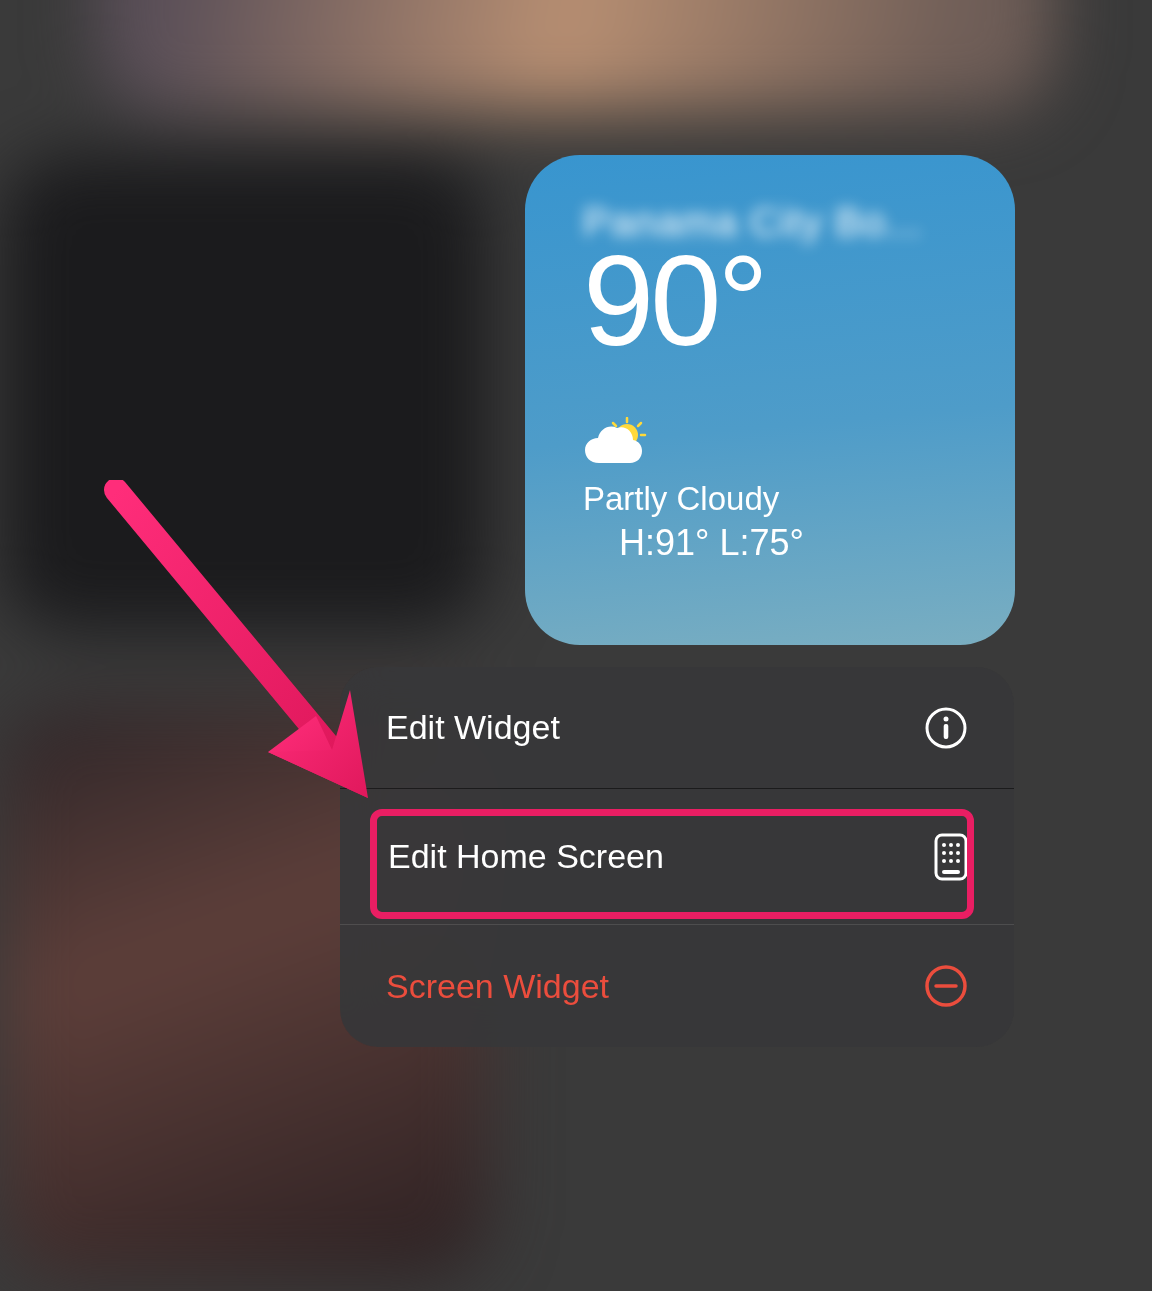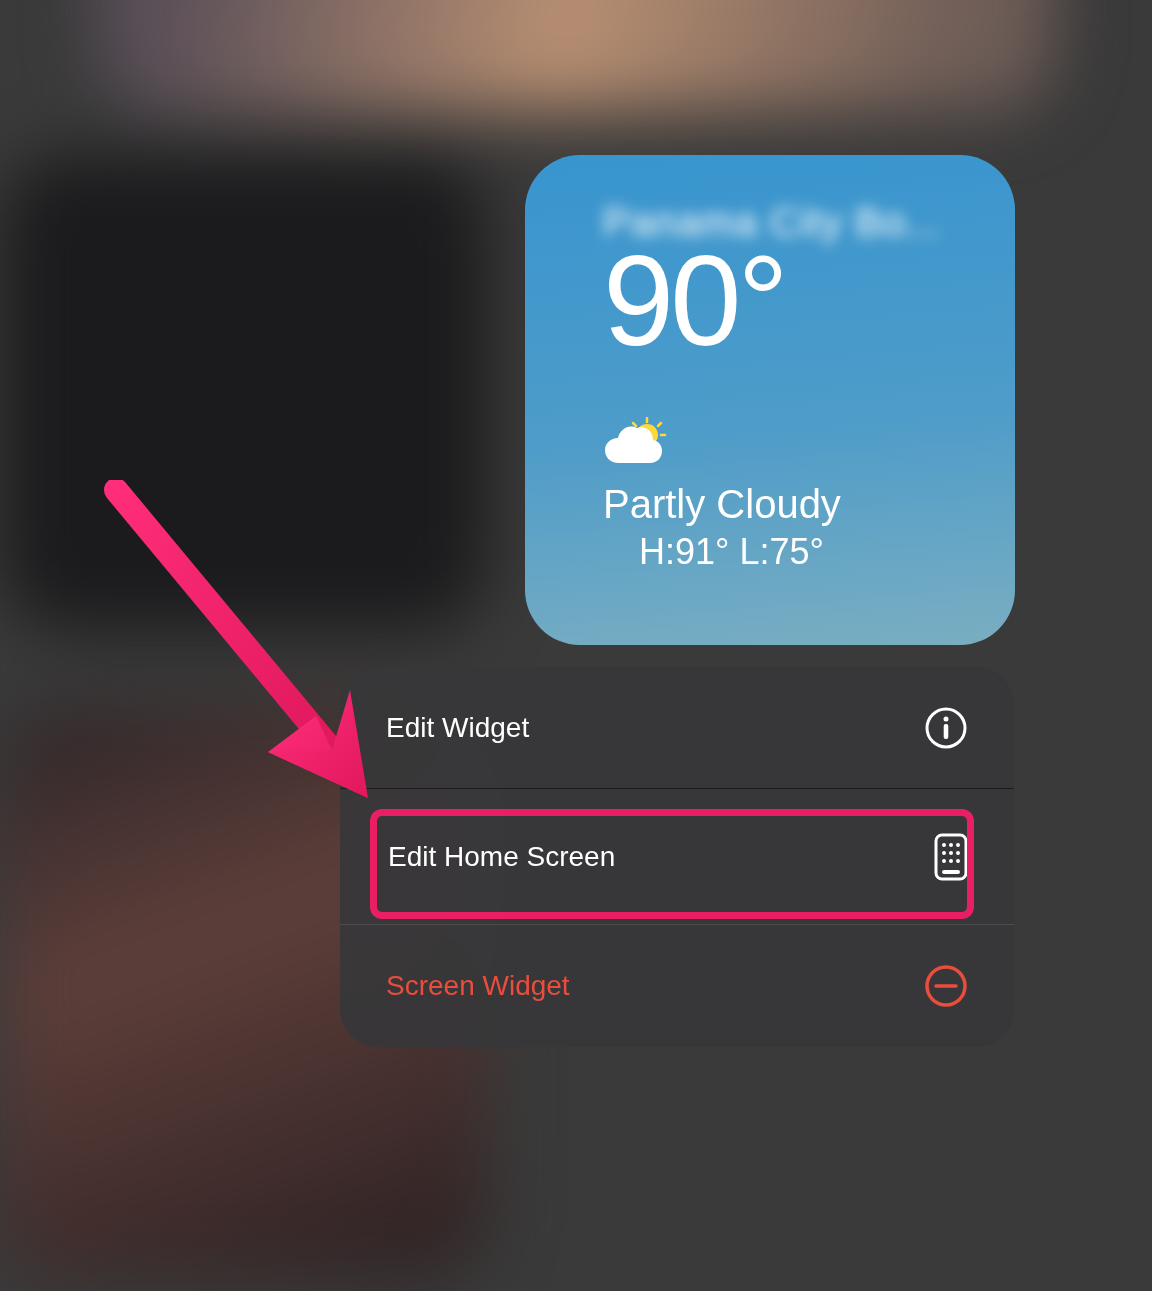--- a/index.html
+++ b/index.html
@@ -51,21 +51,21 @@
     }
     
     .weather-widget {
       position: absolute;
       top: 155px;
       left: 525px;
       width: 490px;
       height: 490px;
       background: linear-gradient(175deg, #3895cf 0%, #4e9cc9 55%, #7aaec1 100%);
       border-radius: 55px;
-      padding: 45px 78px;
+      padding: 45px 58px;
       color: #fff;
     }
     .weather-location {
       font-size: 40px;
       font-weight: 500;
       filter: blur(7px);
       letter-spacing: 1px;
       white-space: nowrap;
       overflow: hidden;
     }
@@ -74,21 +74,21 @@
       font-weight: 300;
       line-height: 1;
       margin-top: -8px;
       letter-spacing: -4px;
     }
     .weather-icon {
       margin-top: 52px;
       margin-bottom: 8px;
     }
     .weather-cond {
-      font-size: 40px;
+      font-size: 33px;
       font-weight: 500;
       line-height: 1.35;
     }
     .weather-hilo {
       font-size: 36px;
       font-weight: 500;
       margin-left: 36px;
     }
     
     .context-menu {
@@ -100,21 +100,21 @@
       overflow: hidden;
       background: rgba(55,55,57,0.93);
       backdrop-filter: blur(20px);
     }
     .menu-item {
       display: flex;
       align-items: center;
       justify-content: space-between;
       padding: 0 46px;
       height: 122px;
-      font-size: 28px;
+      font-size: 34px;
       font-weight: 400;
       color: #fff;
       border-bottom: 1px solid rgba(0,0,0,0.5);
       position: relative;
     }
     .menu-item:last-child { border-bottom: none; }
     .menu-item.middle {
       height: 136px;
       border-bottom: 1px solid rgba(120,120,120,0.35);
       padding-left: 48px;

